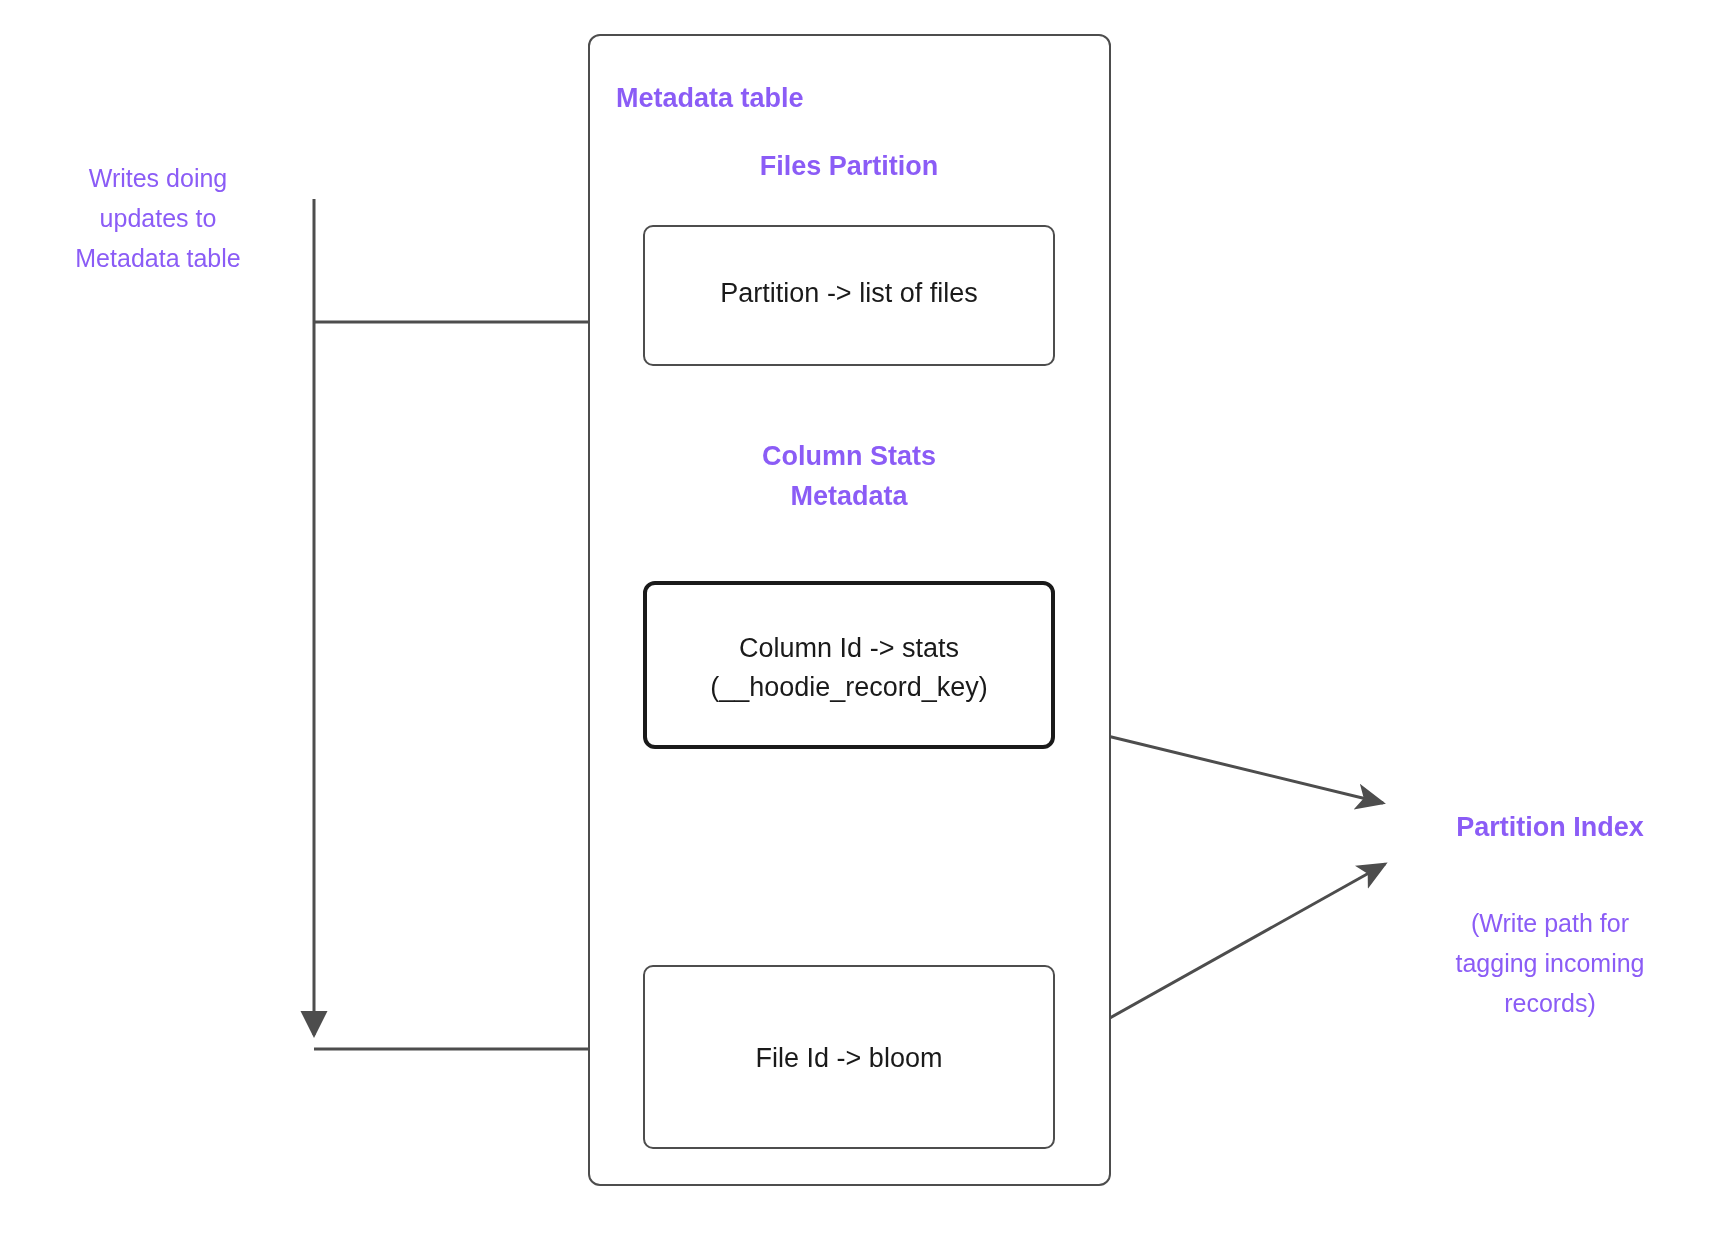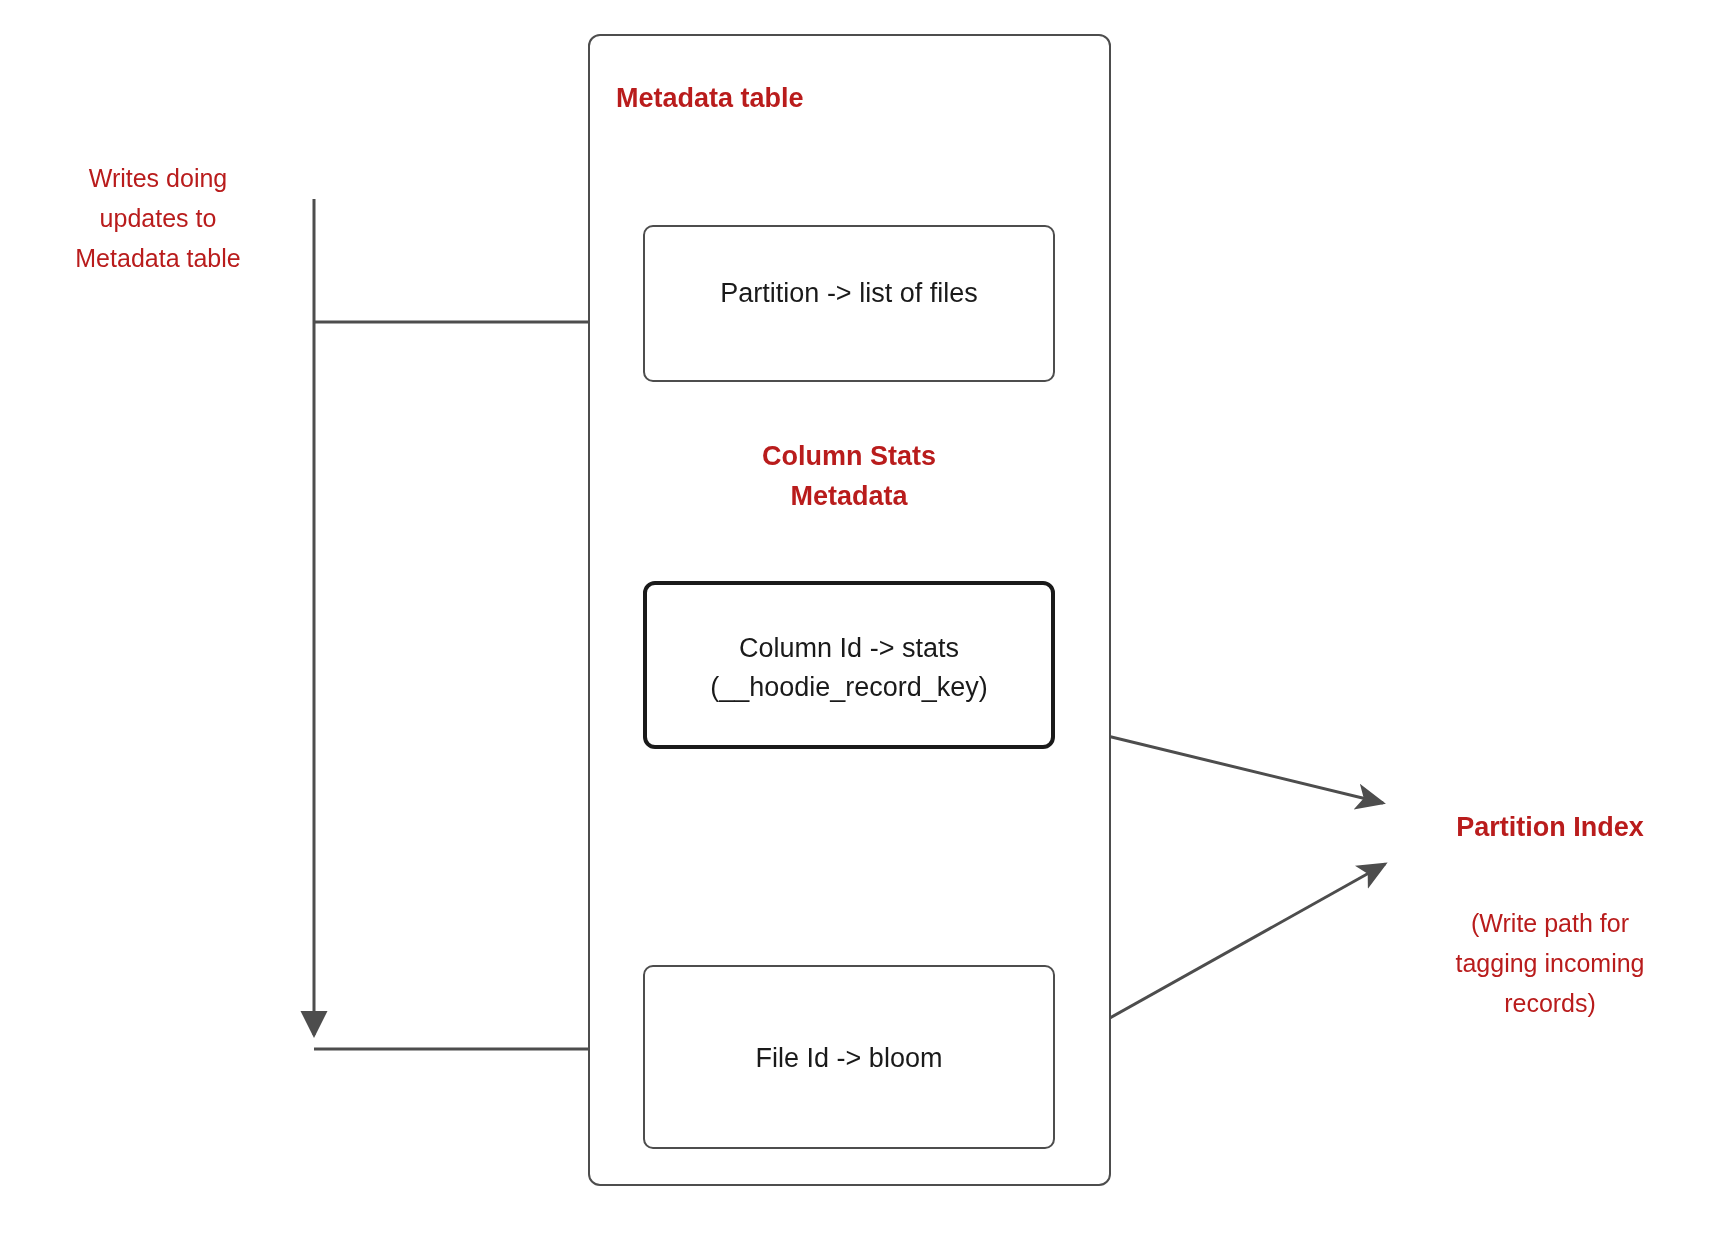--- a/index.html
+++ b/index.html
@@ -35,41 +35,41 @@
     width: 523px;
     height: 1152px;
     border-radius: 12px;
     z-index: 1;
   }
   .inner-box {
     left: 643px;
     width: 412px;
     z-index: 3;
   }
-  .box-files   { top: 225px;  height: 157px; }
+  .box-files   { top: 225px;  height: 141px; }
   .box-colstat { top: 581px;  height: 168px; border-width: 4px; border-color: #1a1a1a; border-radius: 12px; }
   .box-bloom   { top: 965px;  height: 184px; }
 
   .box-label {
     position: absolute;
     left: 0;
     right: 0;
     text-align: center;
     color: #1a1a1a;
     font-size: 27px;
     line-height: 39px;
     white-space: pre-line;
   }
   .box-files .box-label   { top: 47px; }
   .box-colstat .box-label { top: 44px; }
   .box-bloom  .box-label  { top: 72px; }
 
   .free-text {
     position: absolute;
-    color: #b91c1c;
+    color: #8b5cf6;
     text-align: center;
     white-space: pre-line;
     z-index: 4;
   }
   .title-metadata-table {
     left: 588px;
     top: 80px;
     width: 460px;
     text-align: left;
     padding-left: 28px;
@@ -148,20 +148,21 @@
 
     <path d="M1058,724 L1383,803" stroke="#4d4d4d" stroke-width="3" fill="none" marker-end="url(#arrow-right)"></path>
 
     <path d="M1058,1047 L1385,864" stroke="#4d4d4d" stroke-width="3" fill="none" marker-end="url(#arrow-right)"></path>
   </svg>
 
   <div class="box outer-box"></div>
 
   <div class="free-text title-metadata-table">Metadata table</div>
 
+  <div class="free-text title-files-partition">Files Partition</div>
   <div class="box inner-box box-files">
     <div class="box-label">Partition -&gt; list of files</div>
   </div>
 
   <div class="free-text title-colstats-partition">Column Stats
 Metadata</div>
   <div class="box inner-box box-colstat">
     <div class="box-label">Column Id  -&gt; stats
 (__hoodie_record_key)</div>
   </div>

